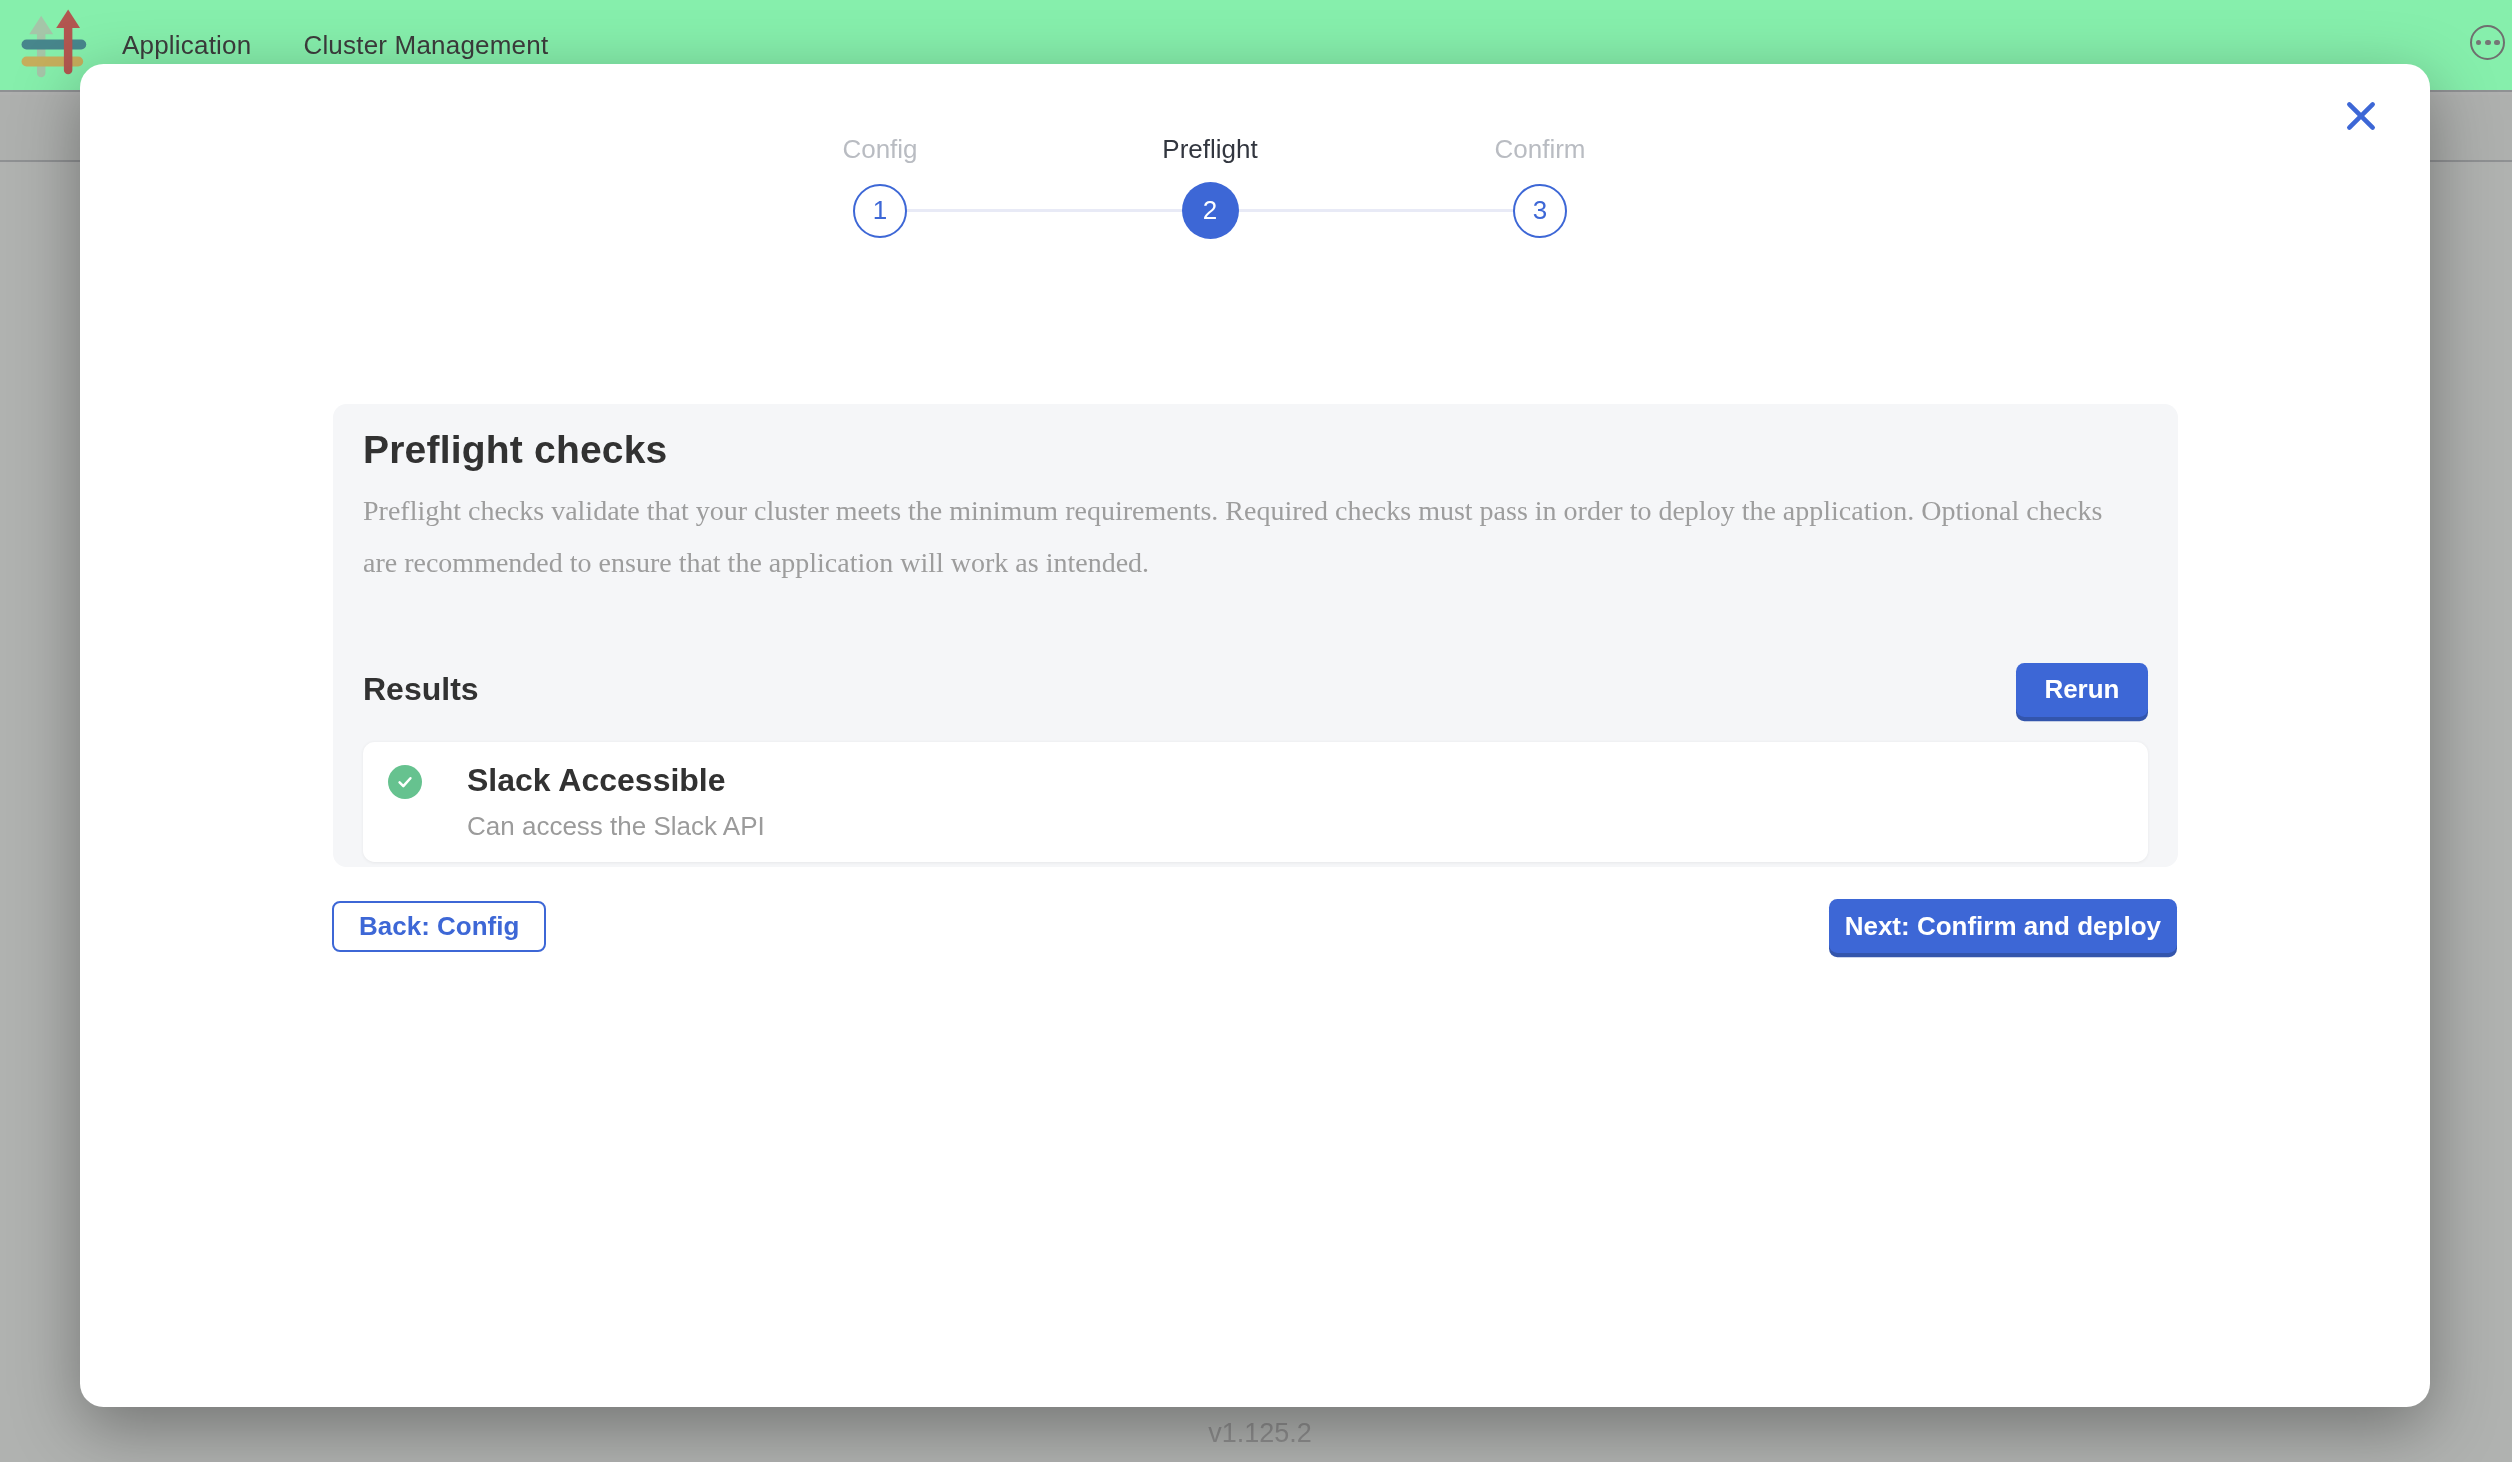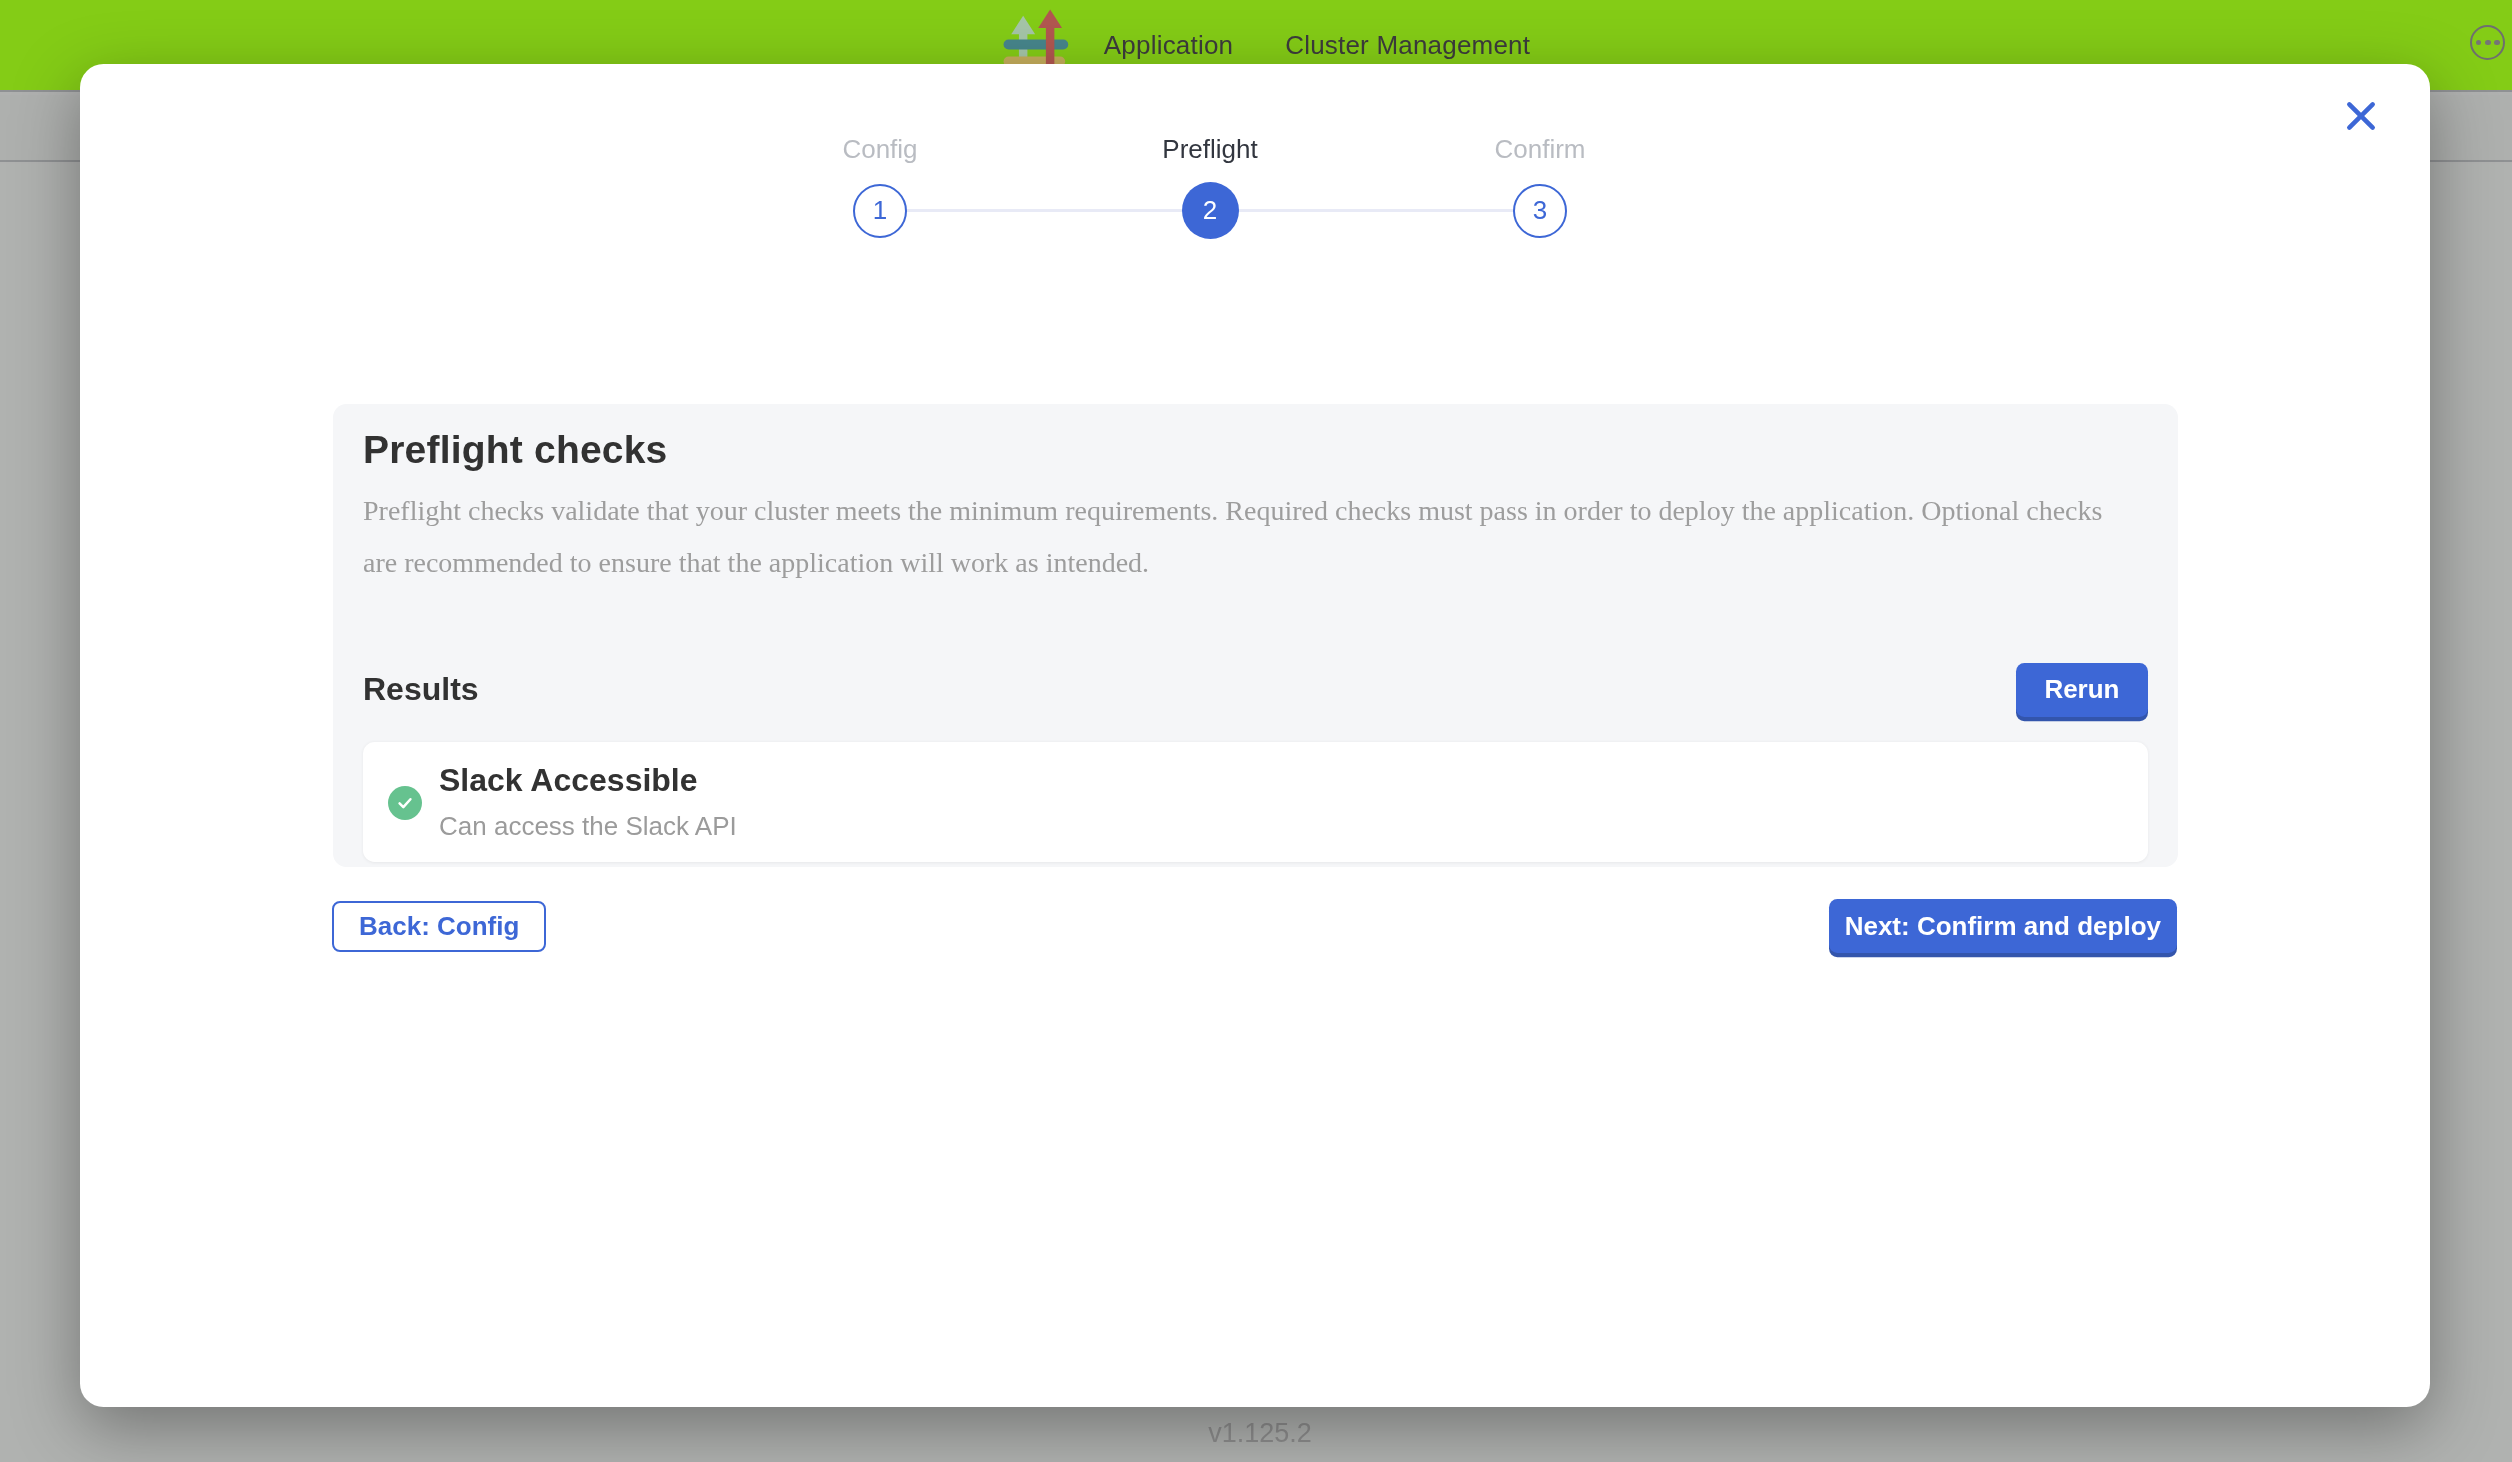--- a/index.html
+++ b/index.html
@@ -16,22 +16,22 @@
   html, body {
     width: 2512px; height: 1462px;
     overflow: hidden;
     font-family: "Liberation Sans", sans-serif;
     background: #B0B1B0;
   }
   
   .backdrop { position: absolute; inset: 0; }
   .navbar {
     position: absolute; left: 0; top: 0; right: 0; height: 92px;
-    background: #84cc16; border-bottom: 2.5px solid #8F9193;
-    display: flex; align-items: center; justify-content: center;
+    background: #86efac; border-bottom: 2.5px solid #8F9193;
+    display: flex; align-items: center;
   }
   .subnav {
     position: absolute; left: 0; top: 95px; right: 0; height: 67px;
     background: #AEB0AE; border-bottom: 2.5px solid #8F9193;
   }
   .content-dim { position: absolute; left: 0; top: 164px; right: 0; bottom: 0; background: #B0B2B0; }
   .logo { width: 77px; height: 79px; margin-left: 20px; margin-top: 3.4px; flex: 0 0 auto; }
   .nav-tabs { display: flex; align-items: center; margin-left: 25px; gap: 52px; }
   .nav-tab {
     font-size: 26px; color: #3C3C3C; letter-spacing: 0.2px; cursor: pointer;
@@ -103,21 +103,21 @@
   .btn { font-family: "Liberation Sans", sans-serif; cursor: pointer; }
   .btn-rerun {
     background: var(--accent); color: #FFFFFF; border: none; border-radius: 8.4px;
     height: 54px; padding: 0 28.5px; font-size: 26px; font-weight: 700;
     box-shadow: 0 4.2px 0 var(--accent-shadow);
     text-align: right;
   }
   .check-card {
     margin-top: 25px; background: #FFFFFF; border-radius: 11.7px;
     box-shadow: 0 0.8px 3.4px rgba(0,0,0,0.06);
-    padding: 20px 25px; display: flex; align-items: center;
+    padding: 20px 25px; display: flex; align-items: flex-start; gap: 28px;
   }
   .check-icon {
     width: 34px; height: 34px; border-radius: 50%; background: var(--success);
     flex: 0 0 auto; margin-top: 3.4px; margin-right: 17px;
     display: flex; align-items: center; justify-content: center;
   }
   .check-title { font-size: 32px; font-weight: 700; color: var(--ink); }
   .check-detail { margin-top: 11.7px; font-size: 26px; color: var(--muted); }
   
   .footer-row {

